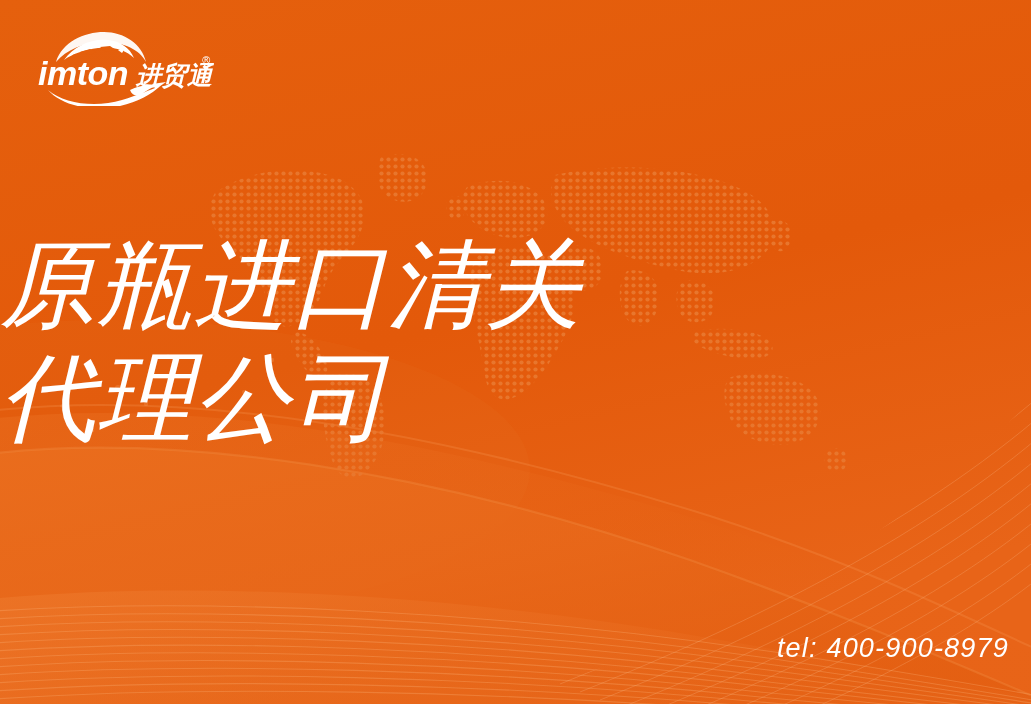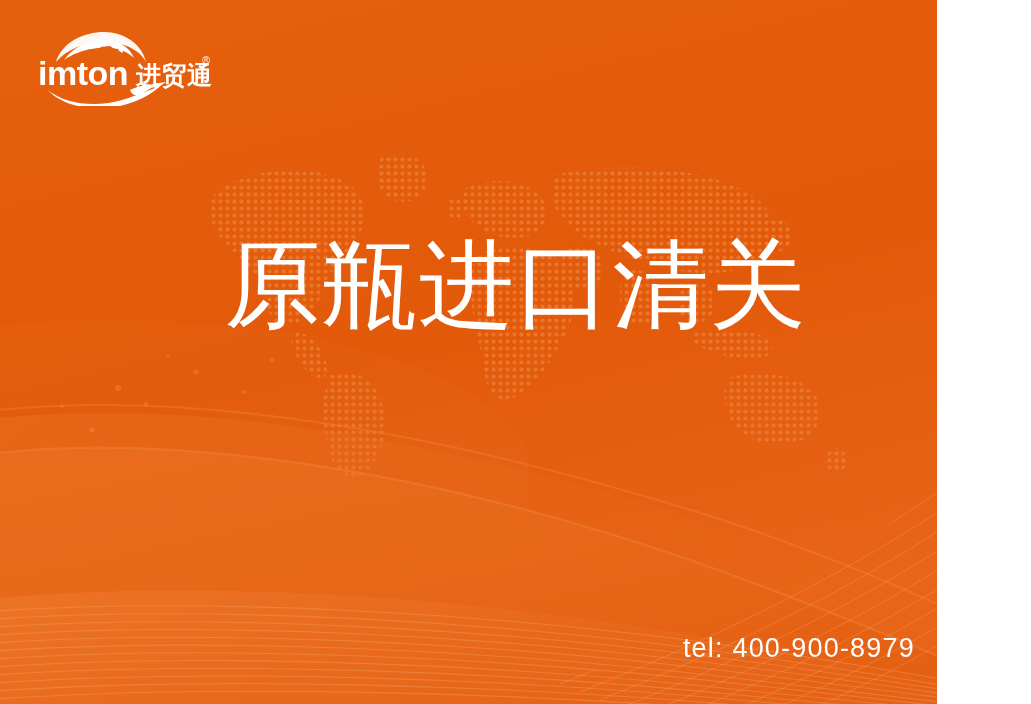--- a/index.html
+++ b/index.html
@@ -6,24 +6,25 @@
     margin: 0;
     padding: 0;
     background: #ffffff;
   }
   body {
     font-family: "Liberation Sans", sans-serif;
   }
 
   #poster {
     position: relative;
-    width: 937px;
+    width: 1031px;
     height: 704px;
     overflow: hidden;
     background: #15803d;
+    font-style: italic;
   }
 
   
   #bg-svg {
     position: absolute;
     inset: 0;
     width: 1031px;
     height: 704px;
     display: block;
   }
@@ -45,21 +46,20 @@
     width: 210px;
     height: 78px;
   }
 
   
   #headline {
     position: absolute;
     left: 0;
     top: 228px;
     width: 1031px;
-    text-align: center;
     color: #ffffff;
     font-family: "Liberation Sans", sans-serif;
     font-weight: 400;
     line-height: 1.18;
     letter-spacing: 1px;
     pointer-events: none;
   }
   .headline-line {
     display: block;
     font-size: 96px;
@@ -264,17 +264,18 @@
       <path d="M14,62 C30,76 62,80 88,72 C104,67 116,62 126,58
                C118,66 104,74 86,78 C58,84 28,78 14,62 Z" fill="#ffffff"></path>
       <path d="M96,62 C104,58 114,56 122,58 C116,60 112,63 108,66
                C104,69 98,68 96,62 Z" fill="#ffffff"></path>
       <path d="M118,56 L132,54 L122,61 Z" fill="#ffffff"></path>
     </g>
   </svg>
 
   <div id="headline">
     <span class="headline-line">原瓶进口清关</span>
+    <span class="headline-line">代理公司</span>
   </div>
 
   <div id="phone">tel: 400-900-8979</div>
 
 </div>
 
 </body></html>

